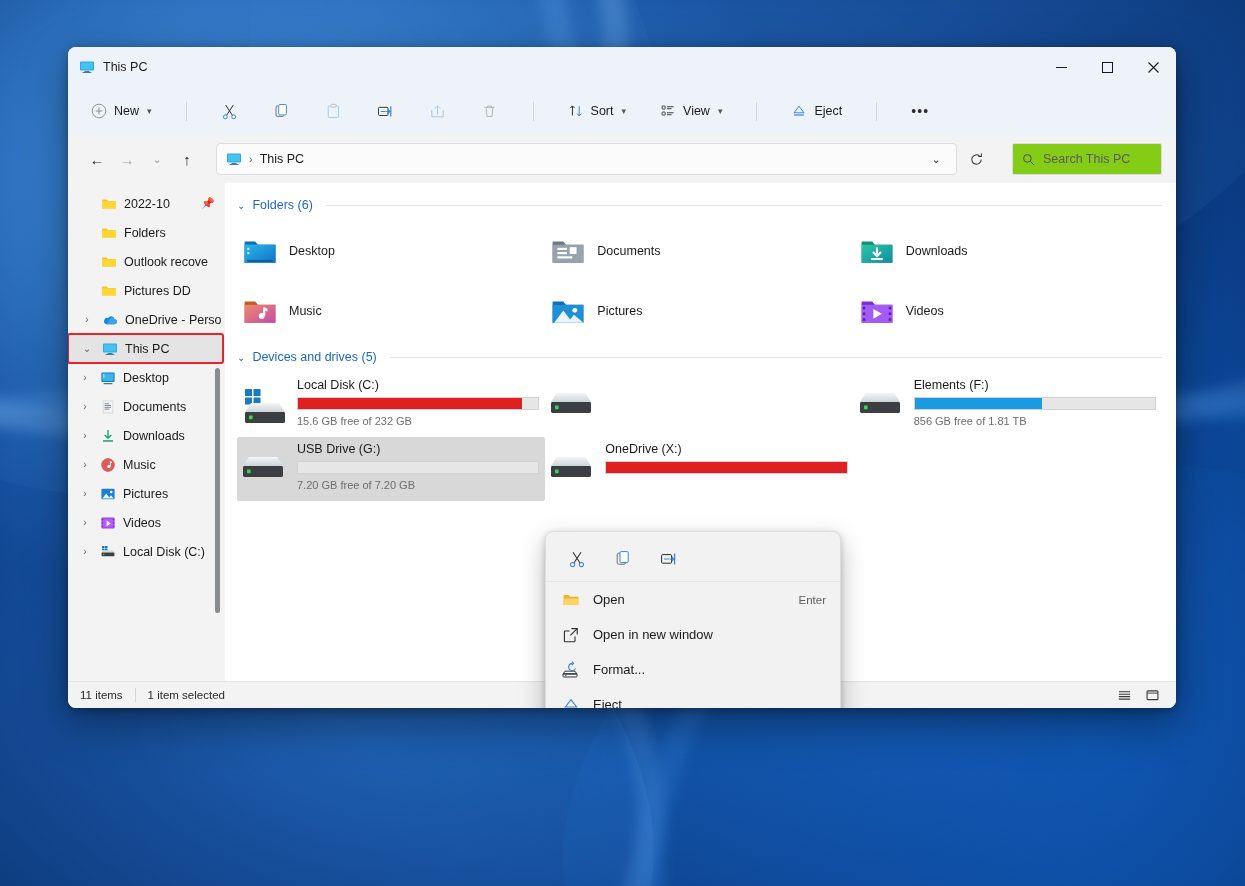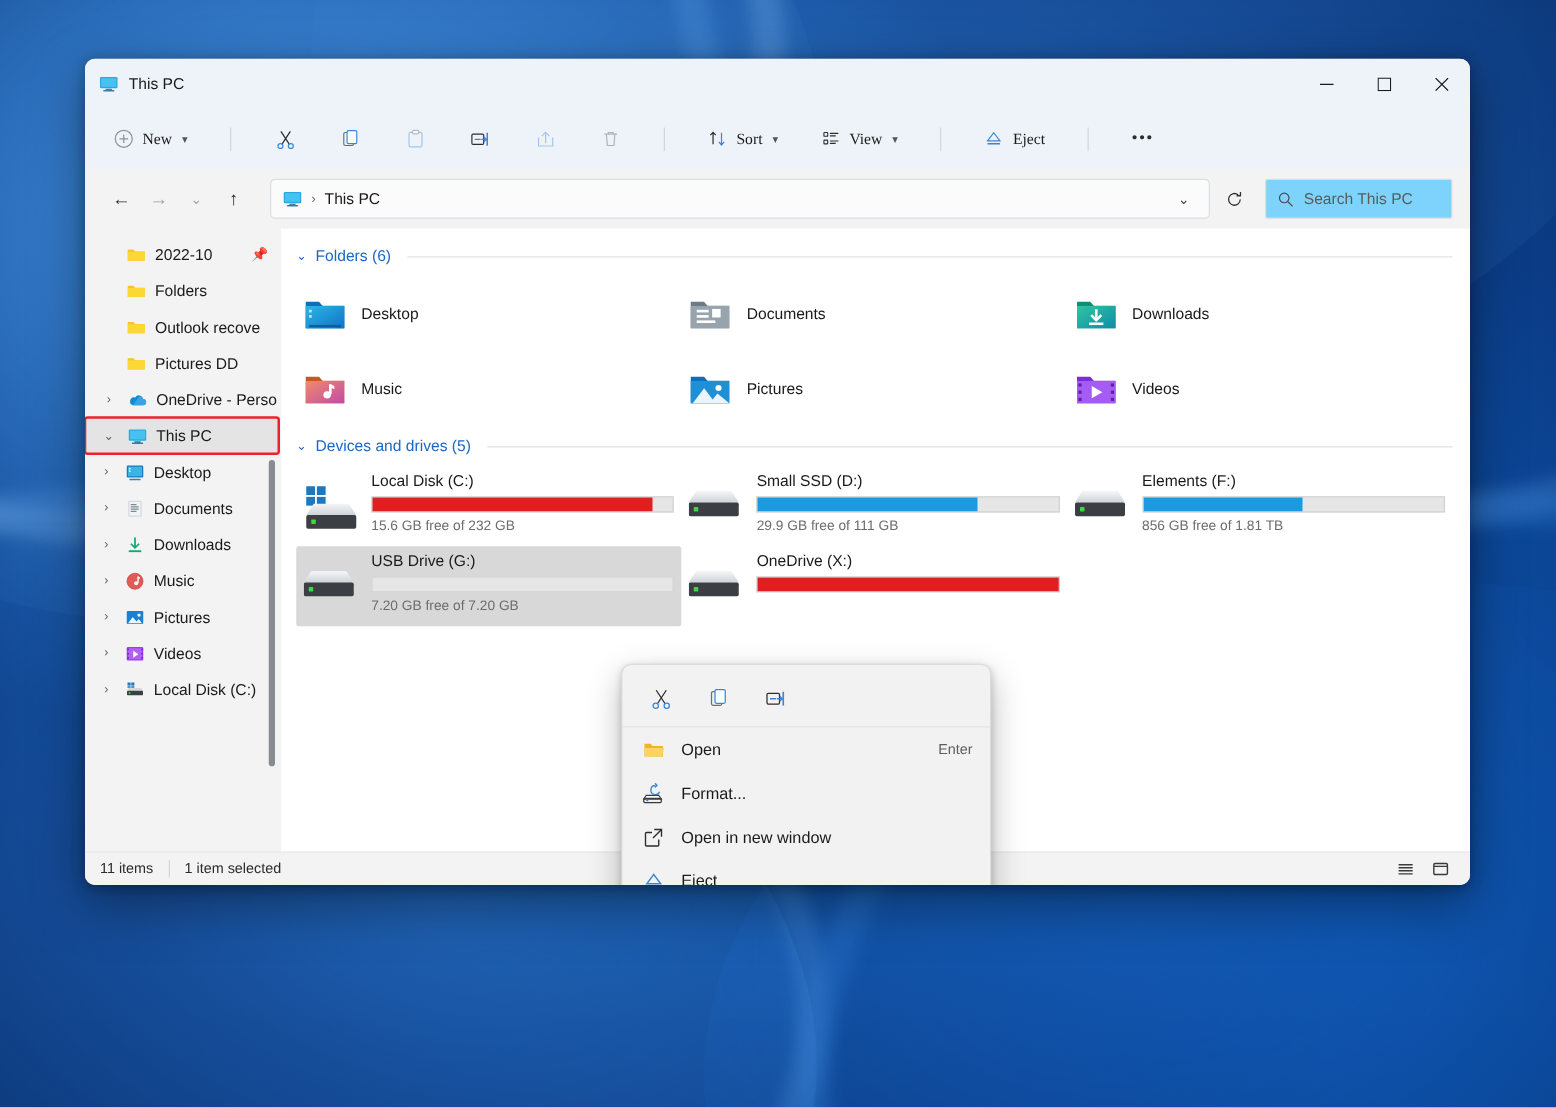--- a/index.html
+++ b/index.html
@@ -77,21 +77,20 @@
     color: #1a1a1a;
   }
 
   
   .toolbar {
     height: 48px; flex: 0 0 48px;
     background: #eef3fa;
     display: flex; align-items: center;
     padding: 0 14px;
     gap: 16px;
-    font-family: Liberation Serif, serif;
   }
   .tb-btn {
     height: 32px; border-radius: 4px;
     display: flex; align-items: center; gap: 7px;
     padding: 0 9px;
     font-size: 12.5px; color: #1b1b1b;
     white-space: nowrap;
   }
   .tb-icon-btn { width: 36px; justify-content: center; padding: 0; }
   .tb-sep { width: 1px; height: 19px; background: #d2d7dd; margin: 0 9px; }
@@ -126,23 +125,23 @@
   .crumb-sep { color: #6b6b6b; font-size: 11px; }
   .crumb { font-size: 12.5px; color: #1a1a1a; }
   .addr-right { margin-left: auto; display: flex; align-items: center; }
   .addr-ic {
     width: 28px; height: 26px; border-radius: 3px;
     display:flex; align-items:center; justify-content:center;
     color:#333;
   }
   .searchbox {
     flex: 0 0 150px;
-    margin-left: 10px;
+    margin-left: 21px;
     width: 150px; height: 32px;
-    background: #7dd3fc;
+    background: #84cc16;
     border: 1px solid #dadde1;
     border-radius: 2px;
     display: flex; align-items: center;
     padding: 0 9px; gap: 8px;
   }
   .search-ph { font-size: 12.5px; color: #5b5b5b; }
 
   
   .body {
     flex: 1 1 auto;
@@ -245,21 +244,21 @@
     padding: 0 12px;
     font-size: 11.5px; color: #2b2b2b;
   }
   .st-sep { width: 1px; height: 14px; background: #d6d6d6; margin: 0 12px; }
   .view-toggles { margin-left: auto; display: flex; gap: 4px; align-items:center; }
   .vt { width: 24px; height: 20px; display:flex; align-items:center; justify-content:center; border-radius:3px;}
 
   
   #ctxmenu {
     position: absolute;
-    left: 429px; top: 484px;
+    left: 477px; top: 484px;
     width: 296px;
     background: #f2f2f2;
     border: 1px solid #dcdcdc;
     border-radius: 8px;
     box-shadow: 0 10px 26px rgba(0,0,0,.26), 0 2px 6px rgba(0,0,0,.18);
     padding: 4px 0 5px 0;
     overflow: hidden;
   }
   .ctx-topbar {
     display: flex; align-items: center;
@@ -778,27 +777,20 @@
                   <defs>
                     <linearGradient id="dg" x1="0" y1="0" x2="0" y2="1">
                       <stop offset="0" stop-color="#f4f6f8"></stop>
                       <stop offset="1" stop-color="#cfd4d8"></stop>
                     </linearGradient>
                   </defs>
                   <rect x="0" y="15" width="40" height="11" rx="1.4" fill="#3b3f43"></rect>
                   <rect x="4" y="18.6" width="3.6" height="3.6" rx=".6" fill="#3fd64a"></rect>
                 </svg>
               </span>
-              <span class="drive-info">
-                <span class="drive-name" style="display:block">Small SSD (D:)</span>
-                <span class="bar-outer" style="display:block">
-                  <span class="bar-fill" style="display:block;width:73%;background:#1a9ae0"></span>
-                </span>
-                <span class="drive-sub" style="display:block">29.9 GB free of 111 GB</span>
-              </span>
             </div>
             <div class="drive-cell">
               <span style="flex:0 0 44px;padding-top:10px">
                 <svg width="44" height="36" viewBox="0 0 44 36">
                   <path d="M6 6h28l6 9H0z" fill="#e2e5e8"></path>
                   <path d="M6 6h28l6 9H0z" fill="url(#dg)"></path>
                   <defs>
                     <linearGradient id="dg" x1="0" y1="0" x2="0" y2="1">
                       <stop offset="0" stop-color="#f4f6f8"></stop>
                       <stop offset="1" stop-color="#cfd4d8"></stop>
@@ -911,46 +903,46 @@
       <div id="ctx-items">
           <div class="ctx-item">
             <span class="cico">
               <svg width="18" height="18" viewBox="0 0 18 18">
                 <path d="M1.6 4h5l1.4 1.7h8.4v8.4H1.6z" fill="#f0b429"></path>
                 <path d="M1.6 7.4h15.8l-1.8 6.7H1.6z" fill="#fdd460"></path>
               </svg>
             </span>
             <span>Open</span>
             <span class="ctx-accel">Enter</span>
+          </div>
+          <div class="ctx-item">
+            <span class="cico">
+              <svg width="18" height="18" viewBox="0 0 18 18">
+                <path d="M9.4 2.6h5.8v5.8" fill="none" stroke="#2d2d2d" stroke-width="1.1"></path>
+                <path d="M15.2 2.6L8.4 9.4" stroke="#2d2d2d" stroke-width="1.1"></path>
+                <path d="M13 10.6v4.4a.8.8 0 0 1-.8.8H3.2a.8.8 0 0 1-.8-.8V5.8a.8.8 0 0 1 .8-.8h4.4" fill="none" stroke="#2d2d2d" stroke-width="1.1"></path>
+              </svg>
+            </span>
+            <span>Open in new window</span>
           </div>
           <div class="ctx-item">
             <span class="cico">
               <svg width="18" height="18" viewBox="0 0 18 18">
                 <path d="M3 10.2h10l2 3H1z" fill="#fff" stroke="#3a3a3a" stroke-width="1"></path>
                 <rect x="1" y="12.6" width="14" height="3.4" rx=".8" fill="none" stroke="#3a3a3a" stroke-width="1"></rect>
                 <rect x="3" y="13.8" width="1.6" height="1.2" fill="#3a87d8"></rect>
                 <path d="M10.4 2.4a3.6 3.6 0 1 0 3.2 5" fill="none" stroke="#3a87d8" stroke-width="1.1"></path>
                 <path d="M10 0.6l1.6 1.8-1.8 1.6" fill="none" stroke="#3a87d8" stroke-width="1.1"></path>
               </svg>
             </span>
             <span>Format...</span>
           </div>
           <div class="ctx-item">
             <span class="cico">
               <svg width="18" height="18" viewBox="0 0 18 18">
-                <path d="M9.4 2.6h5.8v5.8" fill="none" stroke="#2d2d2d" stroke-width="1.1"></path>
-                <path d="M15.2 2.6L8.4 9.4" stroke="#2d2d2d" stroke-width="1.1"></path>
-                <path d="M13 10.6v4.4a.8.8 0 0 1-.8.8H3.2a.8.8 0 0 1-.8-.8V5.8a.8.8 0 0 1 .8-.8h4.4" fill="none" stroke="#2d2d2d" stroke-width="1.1"></path>
-              </svg>
-            </span>
-            <span>Open in new window</span>
-          </div>
-          <div class="ctx-item">
-            <span class="cico">
-              <svg width="18" height="18" viewBox="0 0 18 18">
                 <path d="M9 3.6 L14.6 11 H3.4 Z" fill="none" stroke="#3a87d8" stroke-width="1.1"></path>
                 <rect x="3.4" y="12.8" width="11.2" height="1.4" fill="#3a87d8"></rect>
               </svg>
             </span>
             <span>Eject</span>
           </div>
         </div>
     </div>
 
   </div>

